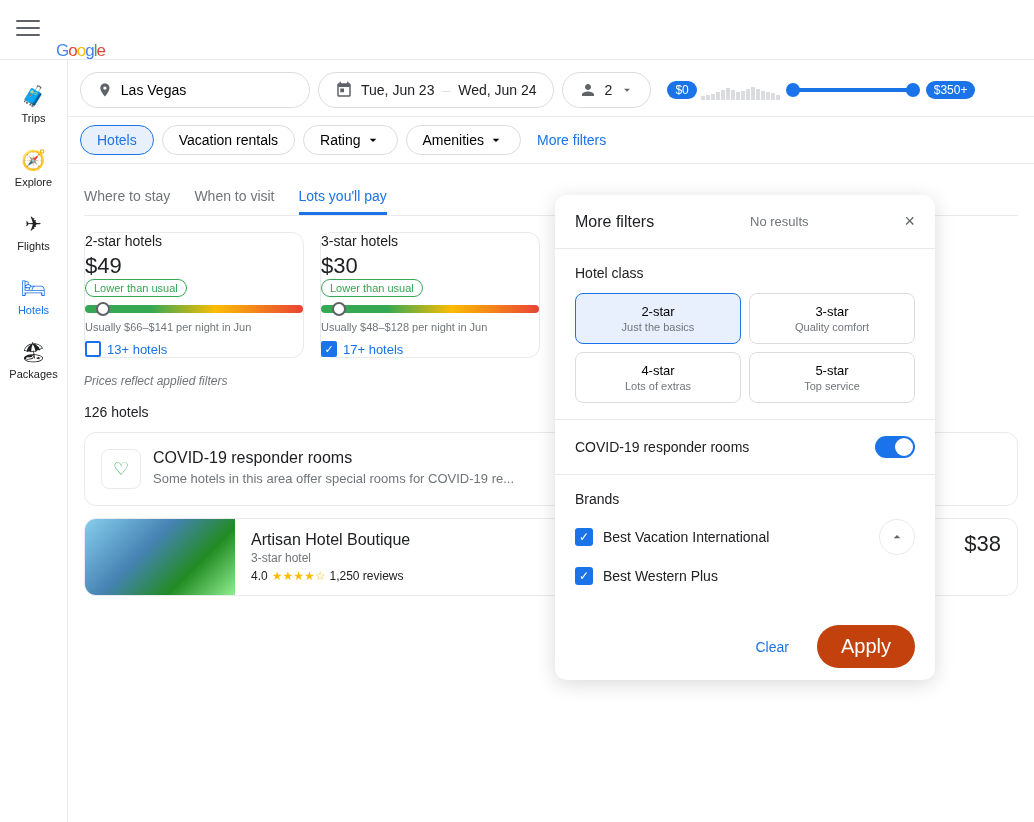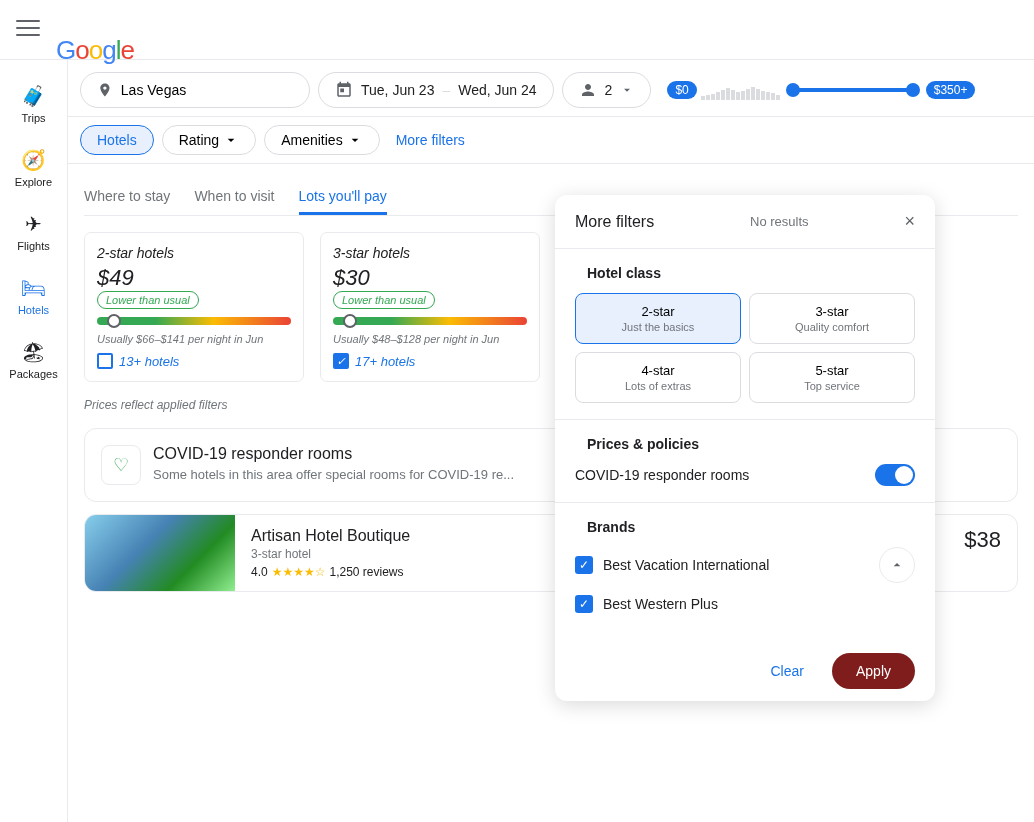--- a/index.html
+++ b/index.html
@@ -7,21 +7,21 @@
 
     
     .topbar {
       display: flex;
       align-items: center;
       padding: 8px 16px;
       border-bottom: 1px solid #e8eaed;
       height: 60px;
     }
     .hamburger { cursor: pointer; margin-right: 16px; }
-    .google-logo { font-size: 26px; font-weight: 500; letter-spacing: -1px; margin-top: 42px; }
+    .google-logo { font-size: 17px; font-weight: 500; letter-spacing: -1px; margin-top: 42px; }
     .google-logo .g { color: #4285f4; }
     .google-logo .o1 { color: #ea4335; }
     .google-logo .o2 { color: #fbbc04; }
     .google-logo .g2 { color: #4285f4; }
     .google-logo .l { color: #34a853; }
     .google-logo .e { color: #ea4335; }
 
     
     .search-area {
       display: flex;
@@ -172,26 +172,25 @@
     
     .hotel-cards {
       display: flex;
       gap: 16px;
       margin-bottom: 16px;
       overflow: hidden;
     }
     .hotel-card {
       background: #fff;
       border: 1px solid #e8eaed;
-      border-radius: 7px;
-      padding: 12px;
+      border-radius: 12px;
+      padding: 0;
       width: 220px;
       min-width: 220px;
       cursor: pointer;
-      font-style: italic;
     }
     .hotel-card-title { font-size: 14px; color: #202124; margin-bottom: 4px; font-weight: 400; }
     .hotel-card-price { font-size: 22px; font-weight: 400; margin-bottom: 0; }
     .hotel-badge {
       display: inline-block;
       border: 1px solid #34a853;
       color: #34a853;
       border-radius: 12px;
       padding: 2px 8px;
       font-size: 11px;
@@ -303,21 +302,21 @@
       display: flex;
       align-items: center;
       justify-content: space-between;
       padding: 16px 20px;
       border-bottom: 1px solid #e8eaed;
     }
     .mf-title { font-size: 16px; font-weight: 500; }
     .mf-no-results { font-size: 13px; color: #70757a; text-align: center; }
     .mf-close { cursor: pointer; font-size: 18px; color: #5f6368; background: none; border: none; }
     .mf-section { padding: 16px 20px; border-bottom: 1px solid #e8eaed; }
-    .mf-section-title { font-size: 14px; font-weight: 700; margin-bottom: 12px; margin-left: 12px; }
+    .mf-section-title { font-size: 14px; font-weight: 400; margin-bottom: 12px; }
 
     
     .hotel-class-grid {
       display: grid;
       grid-template-columns: 1fr 1fr;
       gap: 8px;
     }
     .hotel-class-btn {
       border: 1px solid #dadce0;
       border-radius: 8px;
@@ -406,26 +405,26 @@
       background: none;
       border: none;
       color: #1a73e8;
       font-size: 14px;
       font-weight: 500;
       cursor: pointer;
       padding: 10px 16px;
       text-align: right;
     }
     .btn-apply {
-      background: #7f1d1d;
+      background: #c2410c;
       color: #fff;
       border: none;
       border-radius: 24px;
       padding: 10px 24px;
-      font-size: 14px;
+      font-size: 20px;
       font-weight: 500;
       cursor: pointer;
     }
 
     
     .mf-scroll-area {
       max-height: 420px;
       overflow-y: auto;
     }
     .mf-scroll-area::-webkit-scrollbar { width: 4px; }
@@ -560,20 +559,21 @@
         <div class="slider-dot left"></div>
         <div class="slider-dot right"></div>
       </div>
     </div>
     <span class="price-badge">$350+</span>
   </div>
 </div>
 
 <div class="filter-bar">
   <button class="filter-tab active">Hotels</button>
+  <button class="filter-tab">Vacation rentals</button>
   <button class="filter-tab">
     <span>Rating</span>
     <svg width="16" height="16" viewBox="0 0 24 24" fill="currentColor">
         <path d="M7 10l5 5 5-5z"></path>
       </svg>
   </button>
   <button class="filter-tab">
     <span>Amenities</span>
     <svg width="16" height="16" viewBox="0 0 24 24" fill="currentColor">
         <path d="M7 10l5 5 5-5z"></path>
@@ -613,20 +613,21 @@
         </div>
       <div class="hotel-usual">Usually $48–$128 per night in Jun</div>
       <div class="hotel-count">
         <div class="hotel-checkbox checked">✓</div>
         <span>17+ hotels</span>
       </div>
     </div>
   </div>
 
   <div class="prices-note">Prices reflect applied filters</div>
+  <div class="hotels-count">126 hotels</div>
 
   <div class="hotel-listing">
     <div class="hotel-listing-icon">♡</div>
     <div>
       <div class="hotel-listing-title">COVID-19 responder rooms</div>
       <div class="hotel-listing-desc">Some hotels in this area offer special rooms for COVID-19 re...</div>
     </div>
   </div>
 
   <div class="hotel-result">
@@ -669,21 +670,20 @@
           <div class="hotel-class-sub">Lots of extras</div>
         </button>
         <button class="hotel-class-btn">
           <div class="hotel-class-name">5-star</div>
           <div class="hotel-class-sub">Top service</div>
         </button>
       </div>
     </div>
 
     <div class="mf-section">
-      <div class="mf-section-title">Prices &amp; policies</div>
       <div class="toggle-row">
         <span class="toggle-label">COVID-19 responder rooms</span>
         <div class="toggle">
           <div class="toggle-dot"></div>
         </div>
       </div>
     </div>
 
     <div class="brands-section">
       <div class="mf-section-title">Brands</div>

